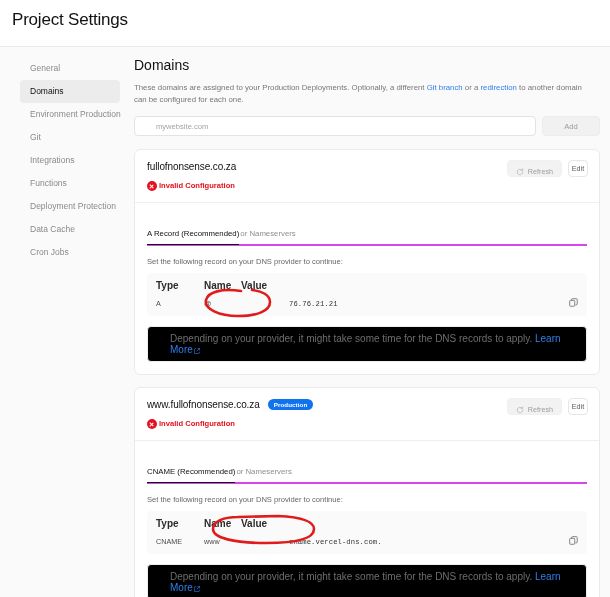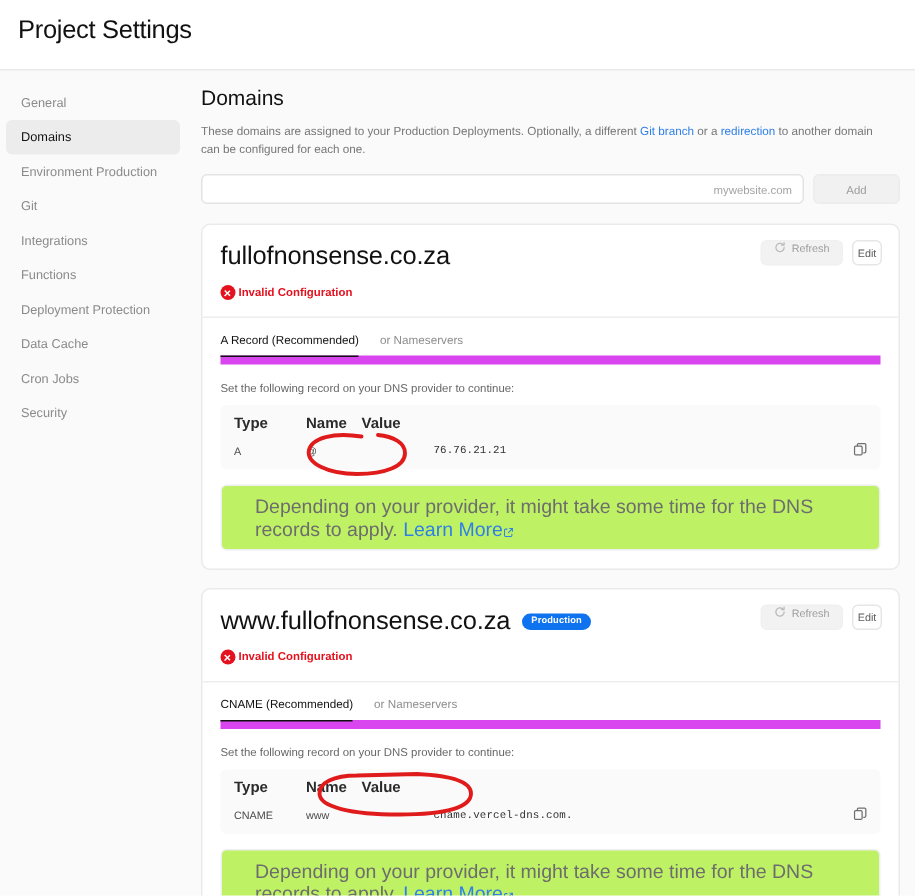--- a/index.html
+++ b/index.html
@@ -35,21 +35,21 @@
     align-items: flex-start;
     border-top: 1px solid #eaeaea;
     background: #fafafa;
     height: 551px;
   }
 
   
   .sidebar {
     width: 124px;
     flex: 0 0 124px;
-    padding: 10px 0 0 0;
+    padding: 10px 0 0 16px;
   }
   .side-item {
     display: block;
     font-size: 8.5px;
     color: #8a8a8a;
     padding: 6.4px 0 6.4px 10px;
     border-radius: 4px;
     margin: 0 4px 0 4px;
     white-space: nowrap;
     cursor: pointer;
@@ -88,24 +88,23 @@
     margin: 0 0 13px 2px;
   }
   .add-input {
     flex: 1;
     height: 20px;
     border: 1px solid #e3e3e3;
     border-radius: 4px;
     background: #fff;
     font-size: 7.6px;
     color: #111;
-    padding: 0 7px;
+    padding: 0 21px;
     font-family: "Liberation Sans", sans-serif;
     outline: none;
-    text-align: right;
   }
   .add-input::placeholder { color: #a3a3a3; }
   .add-btn {
     width: 58px;
     height: 20px;
     border: 1px solid #ececec;
     border-radius: 4px;
     background: #f1f1f1;
     color: #9b9b9b;
     font-size: 7.6px;
@@ -124,21 +123,21 @@
   .card-head {
     padding: 11px 12px 11px 12px;
     position: relative;
   }
   .card-head-top {
     display: flex;
     align-items: center;
     gap: 8px;
   }
   .domain-name {
-    font-size: 17px;
+    font-size: 10px;
     color: #111;
     letter-spacing: -0.1px;
   }
   .badge-prod {
     background: #0f72ee;
     color: #fff;
     font-size: 6.2px;
     font-weight: bold;
     padding: 2.5px 6px 2.5px 6px;
     border-radius: 9px;
@@ -147,21 +146,21 @@
   }
   .head-actions {
     position: absolute;
     top: 10px;
     right: 11px;
     display: flex;
     gap: 6px;
   }
   .btn-refresh {
     display: flex;
-    align-items: flex-start;
+    align-items: flex-end;
     gap: 4px;
     background: #f2f2f2;
     border: 1px solid #f0f0f0;
     border-radius: 4px;
     padding: 0 8px;
     height: 17px;
     font-size: 7.2px;
     color: #9d9d9d;
     cursor: pointer;
   }
@@ -206,24 +205,25 @@
     font-weight: bold;
   }
 
   
   .card-body {
     border-top: 1px solid #eee;
     padding: 10px 12px 12px 12px;
   }
   .tabs {
     display: flex;
-    gap: 14px;
-    border-bottom: 6px solid #d946ef;
+    gap: 1px;
+    border-bottom: 2px solid #d946ef;
     position: relative;
     margin-bottom: 11px;
+    margin-top: 16px;
   }
   .tab {
     font-size: 7.8px;
     color: #8e8e8e;
     padding: 0 0 6px 0;
     cursor: pointer;
     position: relative;
   }
   .tab.active { color: #111; }
   .tab.active::after {
@@ -277,23 +277,23 @@
     bottom: 9px;
     width: 9px; height: 9px;
     cursor: pointer;
   }
 
   
   .hint {
     margin-top: 10px;
     border: 1px solid #eee;
     border-radius: 4px;
-    background: #bef264;
+    background: #000000;
     padding: 6px 22px;
-    font-size: 13px;
+    font-size: 10px;
     color: #6d6d6d;
   }
   .hint a {
     color: #2f7fe8;
     text-decoration: none;
   }
   .ext-ico { display: inline-block; vertical-align: -1px; margin-left: 1px; }
 
   
   .annot {
@@ -316,21 +316,20 @@
     <nav class="sidebar">
       <div class="side-item">General</div>
       <div class="side-item active">Domains</div>
       <div class="side-item">Environment Production</div>
       <div class="side-item">Git</div>
       <div class="side-item">Integrations</div>
       <div class="side-item">Functions</div>
       <div class="side-item">Deployment Protection</div>
       <div class="side-item">Data Cache</div>
       <div class="side-item">Cron Jobs</div>
-      <div class="side-item">Security</div>
     </nav>
 
     <section class="main">
 
       <h2 class="main-title">Domains</h2>
 
       <p class="main-desc">
         <span>These domains are assigned to your Production Deployments. Optionally, a different </span><a href="#">Git branch</a><span> or a </span><a href="#">redirection</a><span> to another domain can be configured for each one.</span>
       </p>
 

